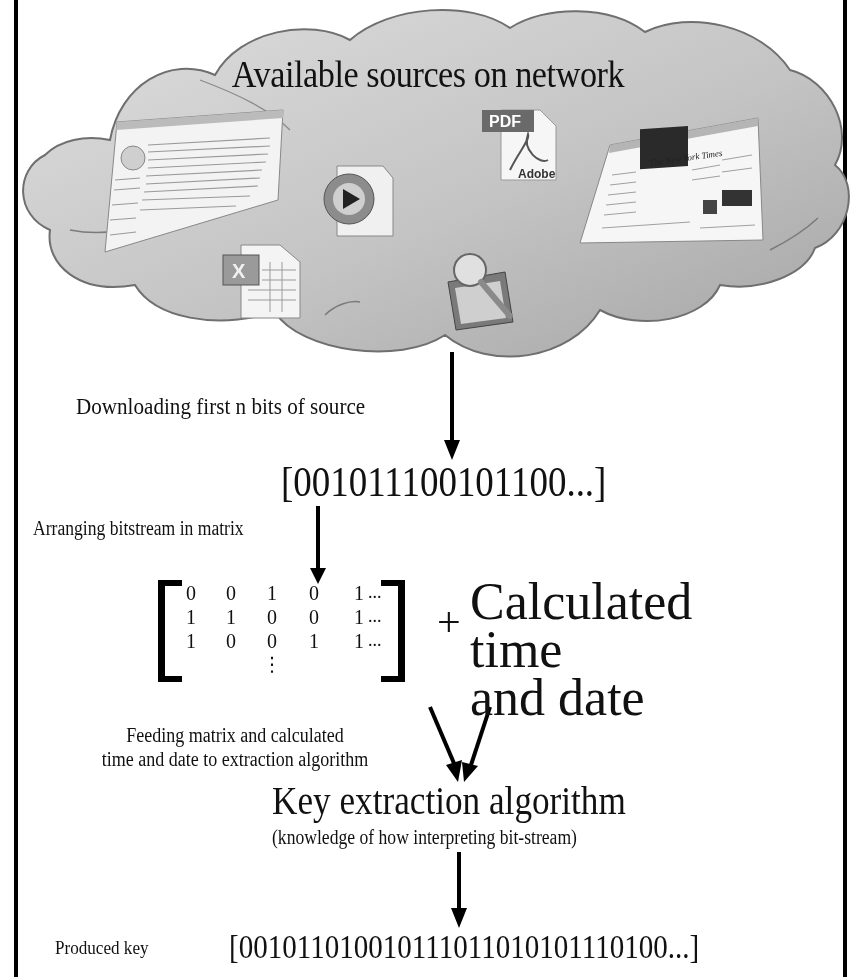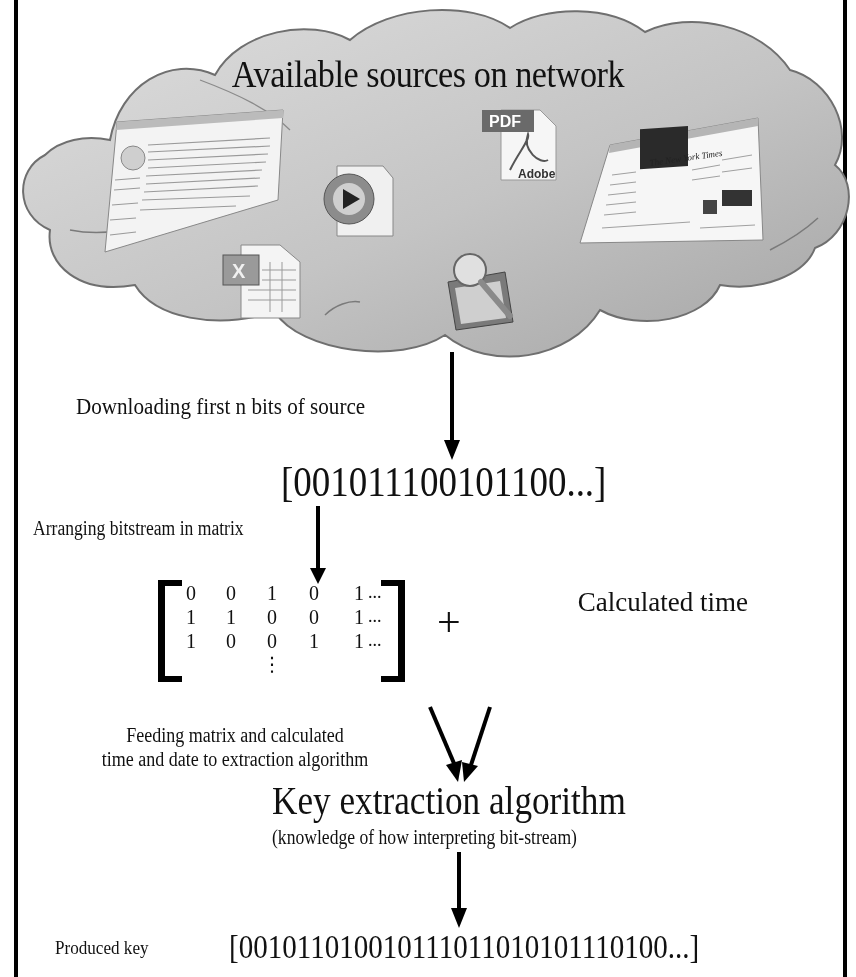--- a/index.html
+++ b/index.html
@@ -10,21 +10,21 @@
   svg.layer { position: absolute; left: 0; top: 0; }
   .txt { position: absolute; white-space: nowrap; }
   .cloud-title { left: 0; width: 856px; top: 52px; text-align: center; font-size: 38px; letter-spacing: -0.5px; transform: scaleX(0.9); }
   .lbl-download { left: 76px; top: 393px; font-size: 24px; transform: scaleX(0.88); transform-origin: left; }
   .bits1 { left: 281px; top: 458px; font-size: 42px; transform: scaleX(0.88); transform-origin: left; }
   .lbl-arrange { left: 33px; top: 517px; font-size: 20px; transform: scaleX(0.88); transform-origin: left; }
   .matrix { position: absolute; left: 160px; top: 578px; width: 250px; height: 104px; }
   .mcell { position: absolute; font-size: 20px; width: 22px; text-align: center; }
   .mdots { position: absolute; font-size: 18px; }
   .plus { left: 437px; top: 598px; font-size: 42px; }
-  .calc { left: 448px; top: 578px; width: 300px; text-align: right; font-size: 27px; line-height: 48px; white-space: normal; }
+  .calc { left: 470px; top: 578px; width: 300px; text-align: left; font-size: 52px; line-height: 48px; white-space: normal; }
   .lbl-feed { left: 60px; top: 723px; width: 350px; text-align: center; font-size: 20px; line-height: 24px; transform: scaleX(0.9); white-space: normal; }
   .kea-title { left: 272px; top: 777px; font-size: 40px; transform: scaleX(0.88); transform-origin: left; }
   .kea-sub { left: 272px; top: 826px; font-size: 20px; transform: scaleX(0.88); transform-origin: left; }
   .lbl-key { left: 55px; top: 937px; font-size: 19px; transform: scaleX(0.9); transform-origin: left; }
   .bits2 { left: 229px; top: 929px; font-size: 33px; transform: scaleX(0.88); transform-origin: left; }
 </style>
 </head>
 <body>
 
 <div class="frame-left"></div>
@@ -178,20 +178,21 @@
   <span class="mcell" style="left:143px;top:52px">1</span>
   <span class="mcell" style="left:188px;top:52px">1</span>
   <span class="mdots" style="left:208px;top:52px">...</span>
 
   <span class="mcell" style="left:101px;top:74px">⋮</span>
 </div>
 
 <div class="txt plus">+</div>
 <div class="txt calc">
   <div>Calculated time</div>
+  <div>and date</div>
 </div>
 
 <div class="txt lbl-feed">
   <div>Feeding matrix and calculated</div>
   <div>time and date to extraction algorithm</div>
 </div>
 
 <div class="txt kea-title">Key extraction algorithm</div>
 <div class="txt kea-sub">(knowledge of how interpreting bit-stream)</div>
 

